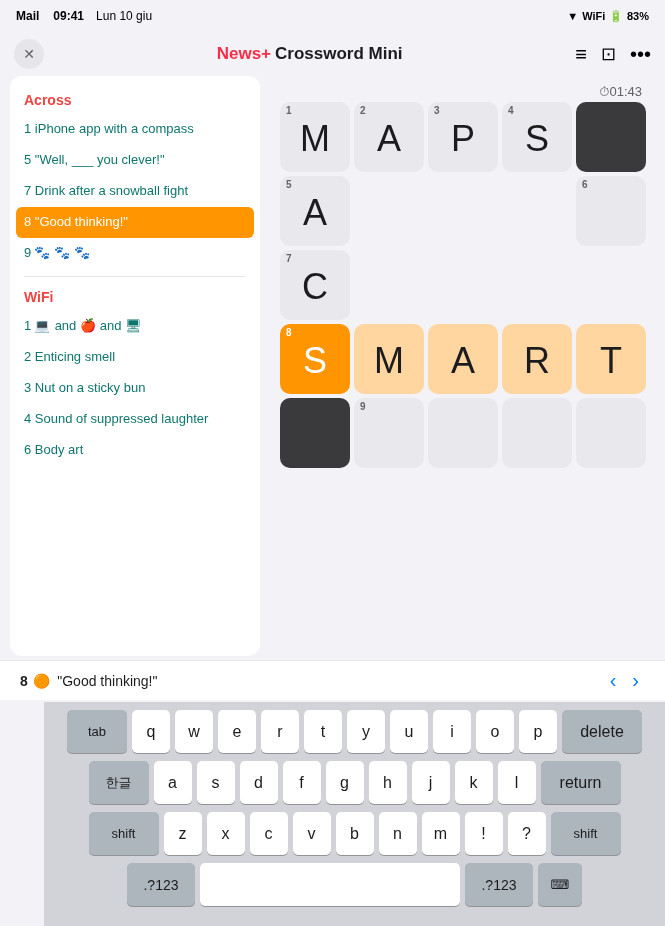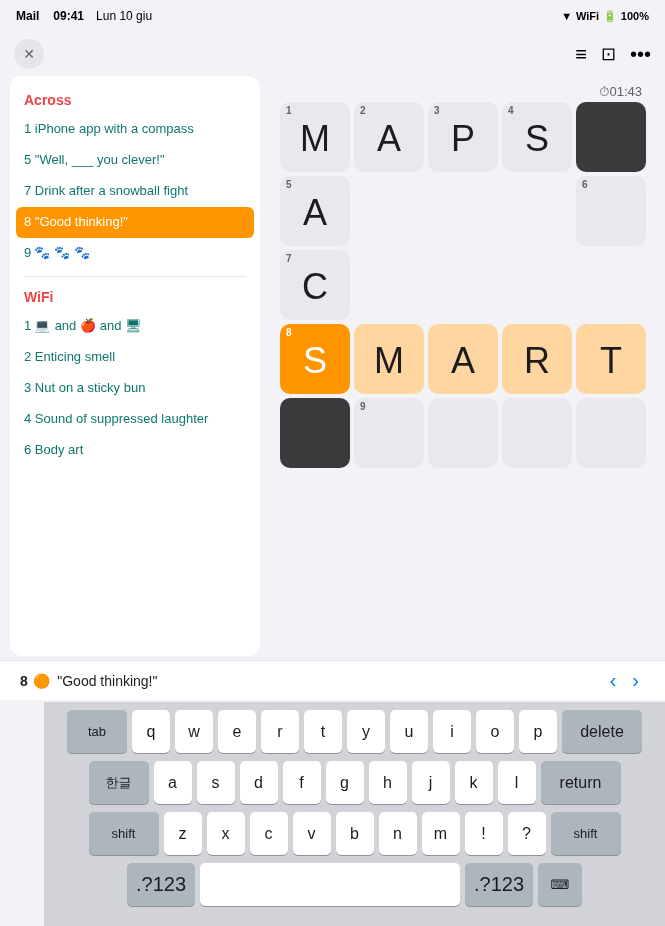--- a/index.html
+++ b/index.html
@@ -215,42 +215,46 @@
     }
     .key.dark {
       background: #adb5bd;
       font-size: 13px;
       font-weight: 500;
     }
     .key.wide { min-width: 60px; }
     .key.space-bar { min-width: 260px; background: white; }
     .key.delete-key, .key.return-key { min-width: 80px; font-size: 16px; }
     .key.shift-key { min-width: 70px; }
-    .key.numbers-key { min-width: 68px; font-size: 20px; }
+    .key.numbers-key { min-width: 68px; font-size: 14px; }
     .key.kb-icon { min-width: 44px; }
   </style>
 </head>
 <body>
 
 <div class="status-bar">
   <div class="status-left">
     <span>Mail</span>
     <span style="margin-left:8px">09:41</span>
     <span style="margin-left:6px; font-weight:400">Lun 10 giu</span>
   </div>
   <div class="status-right">
     <span>▼</span>
     <span>WiFi</span>
     <span>🔋</span>
-    <span>100%</span>
+    <span>83%</span>
   </div>
 </div>
 
 <div class="nav-bar">
   <div style="width:30px;height:30px;background:#e5e5ea;border-radius:50%;display:flex;align-items:center;justify-content:center;cursor:pointer;font-size:14px;color:#636366;">✕</div>
+  <div class="nav-title">
+    <span class="apple-news-logo"> News+</span>
+    <span>Crossword Mini</span>
+  </div>
   <div class="nav-right">
     <span style="font-size:20px;cursor:pointer;">≡</span>
     <span style="font-size:18px;cursor:pointer;">⊡</span>
     <span style="font-size:20px;cursor:pointer;">•••</span>
   </div>
 </div>
 
 <div class="main-content">
 
   <div class="clues-panel">

